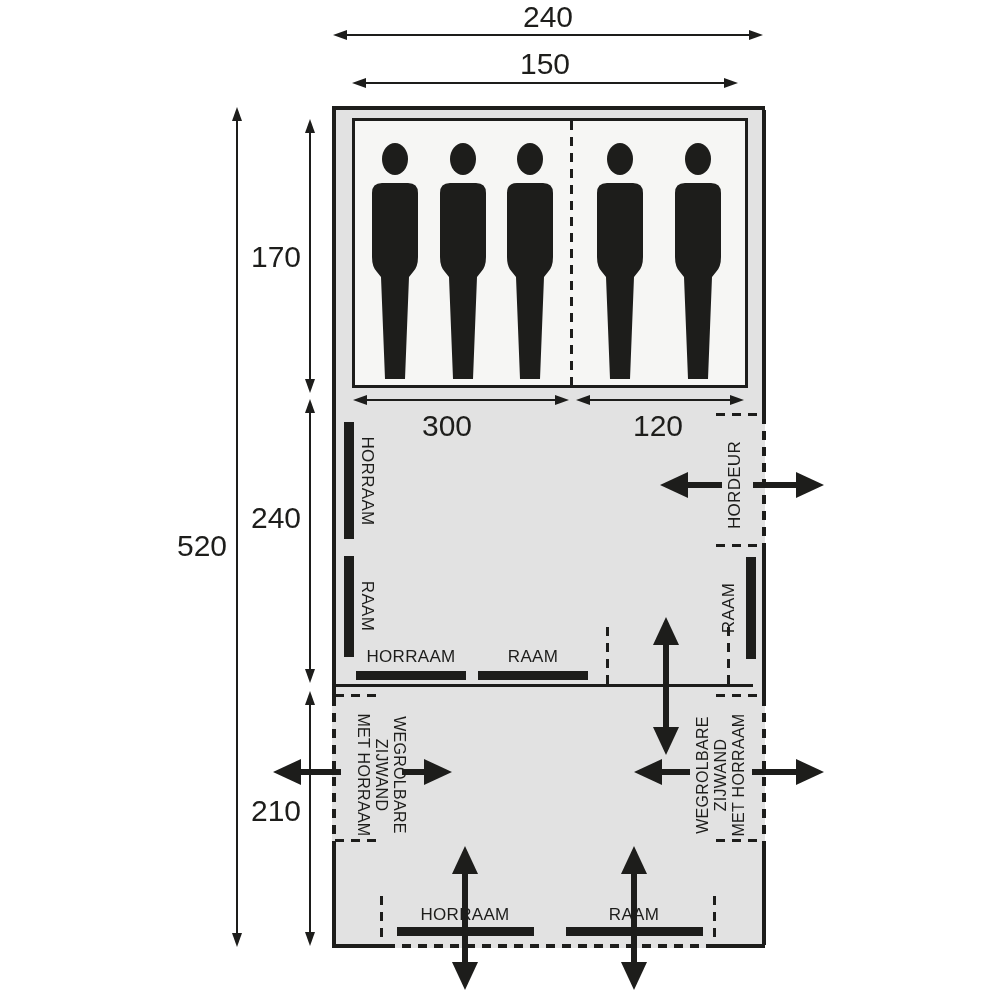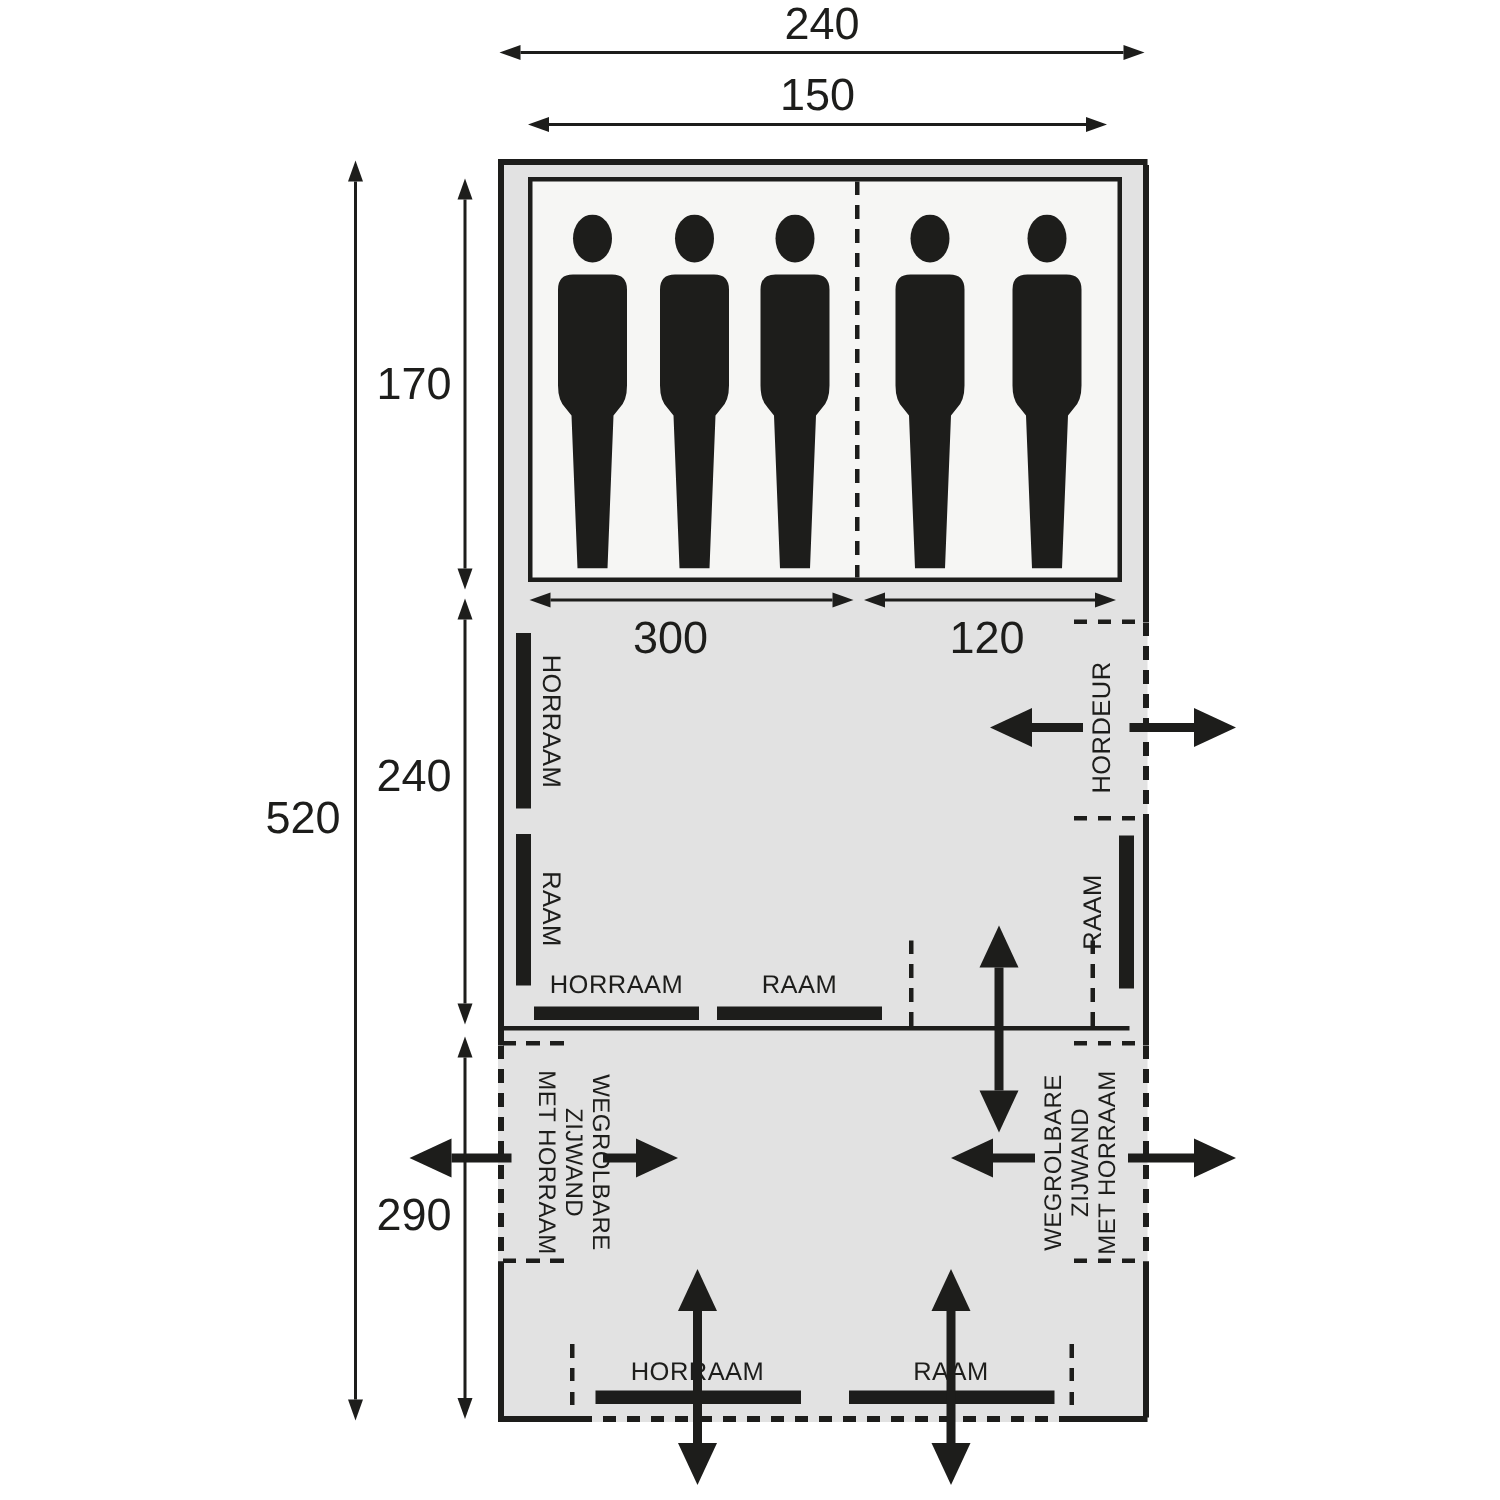--- a/index.html
+++ b/index.html
@@ -171,21 +171,21 @@
   <div class="abs dim-num ctr" style="left:276px;top:257px;">170</div>
   <div class="abs dah dah-u" style="left:305px;top:119px;"></div>
   <div class="abs sol" style="left:309px;top:133px;width:2px;height:246px;"></div>
   <div class="abs dah dah-d" style="left:305px;top:379px;"></div>
 
   <div class="abs dim-num ctr" style="left:276px;top:518px;">240</div>
   <div class="abs dah dah-u" style="left:305px;top:399px;"></div>
   <div class="abs sol" style="left:309px;top:413px;width:2px;height:256px;"></div>
   <div class="abs dah dah-d" style="left:305px;top:669px;"></div>
 
-  <div class="abs dim-num ctr" style="left:276px;top:811px;">290</div>
+  <div class="abs dim-num ctr" style="left:276px;top:811px;">210</div>
   <div class="abs dah dah-u" style="left:305px;top:691px;"></div>
   <div class="abs sol" style="left:309px;top:705px;width:2px;height:227px;"></div>
   <div class="abs dah dah-d" style="left:305px;top:932px;"></div>
 
   <div class="abs dah dah-l" style="left:353px;top:395px;"></div>
   <div class="abs sol" style="left:367px;top:399px;width:188px;height:2px;"></div>
   <div class="abs dah dah-r" style="left:555px;top:395px;"></div>
   <div class="abs dim-num ctr" style="left:447px;top:426px;">300</div>
 
   <div class="abs dah dah-l" style="left:576px;top:395px;"></div>

